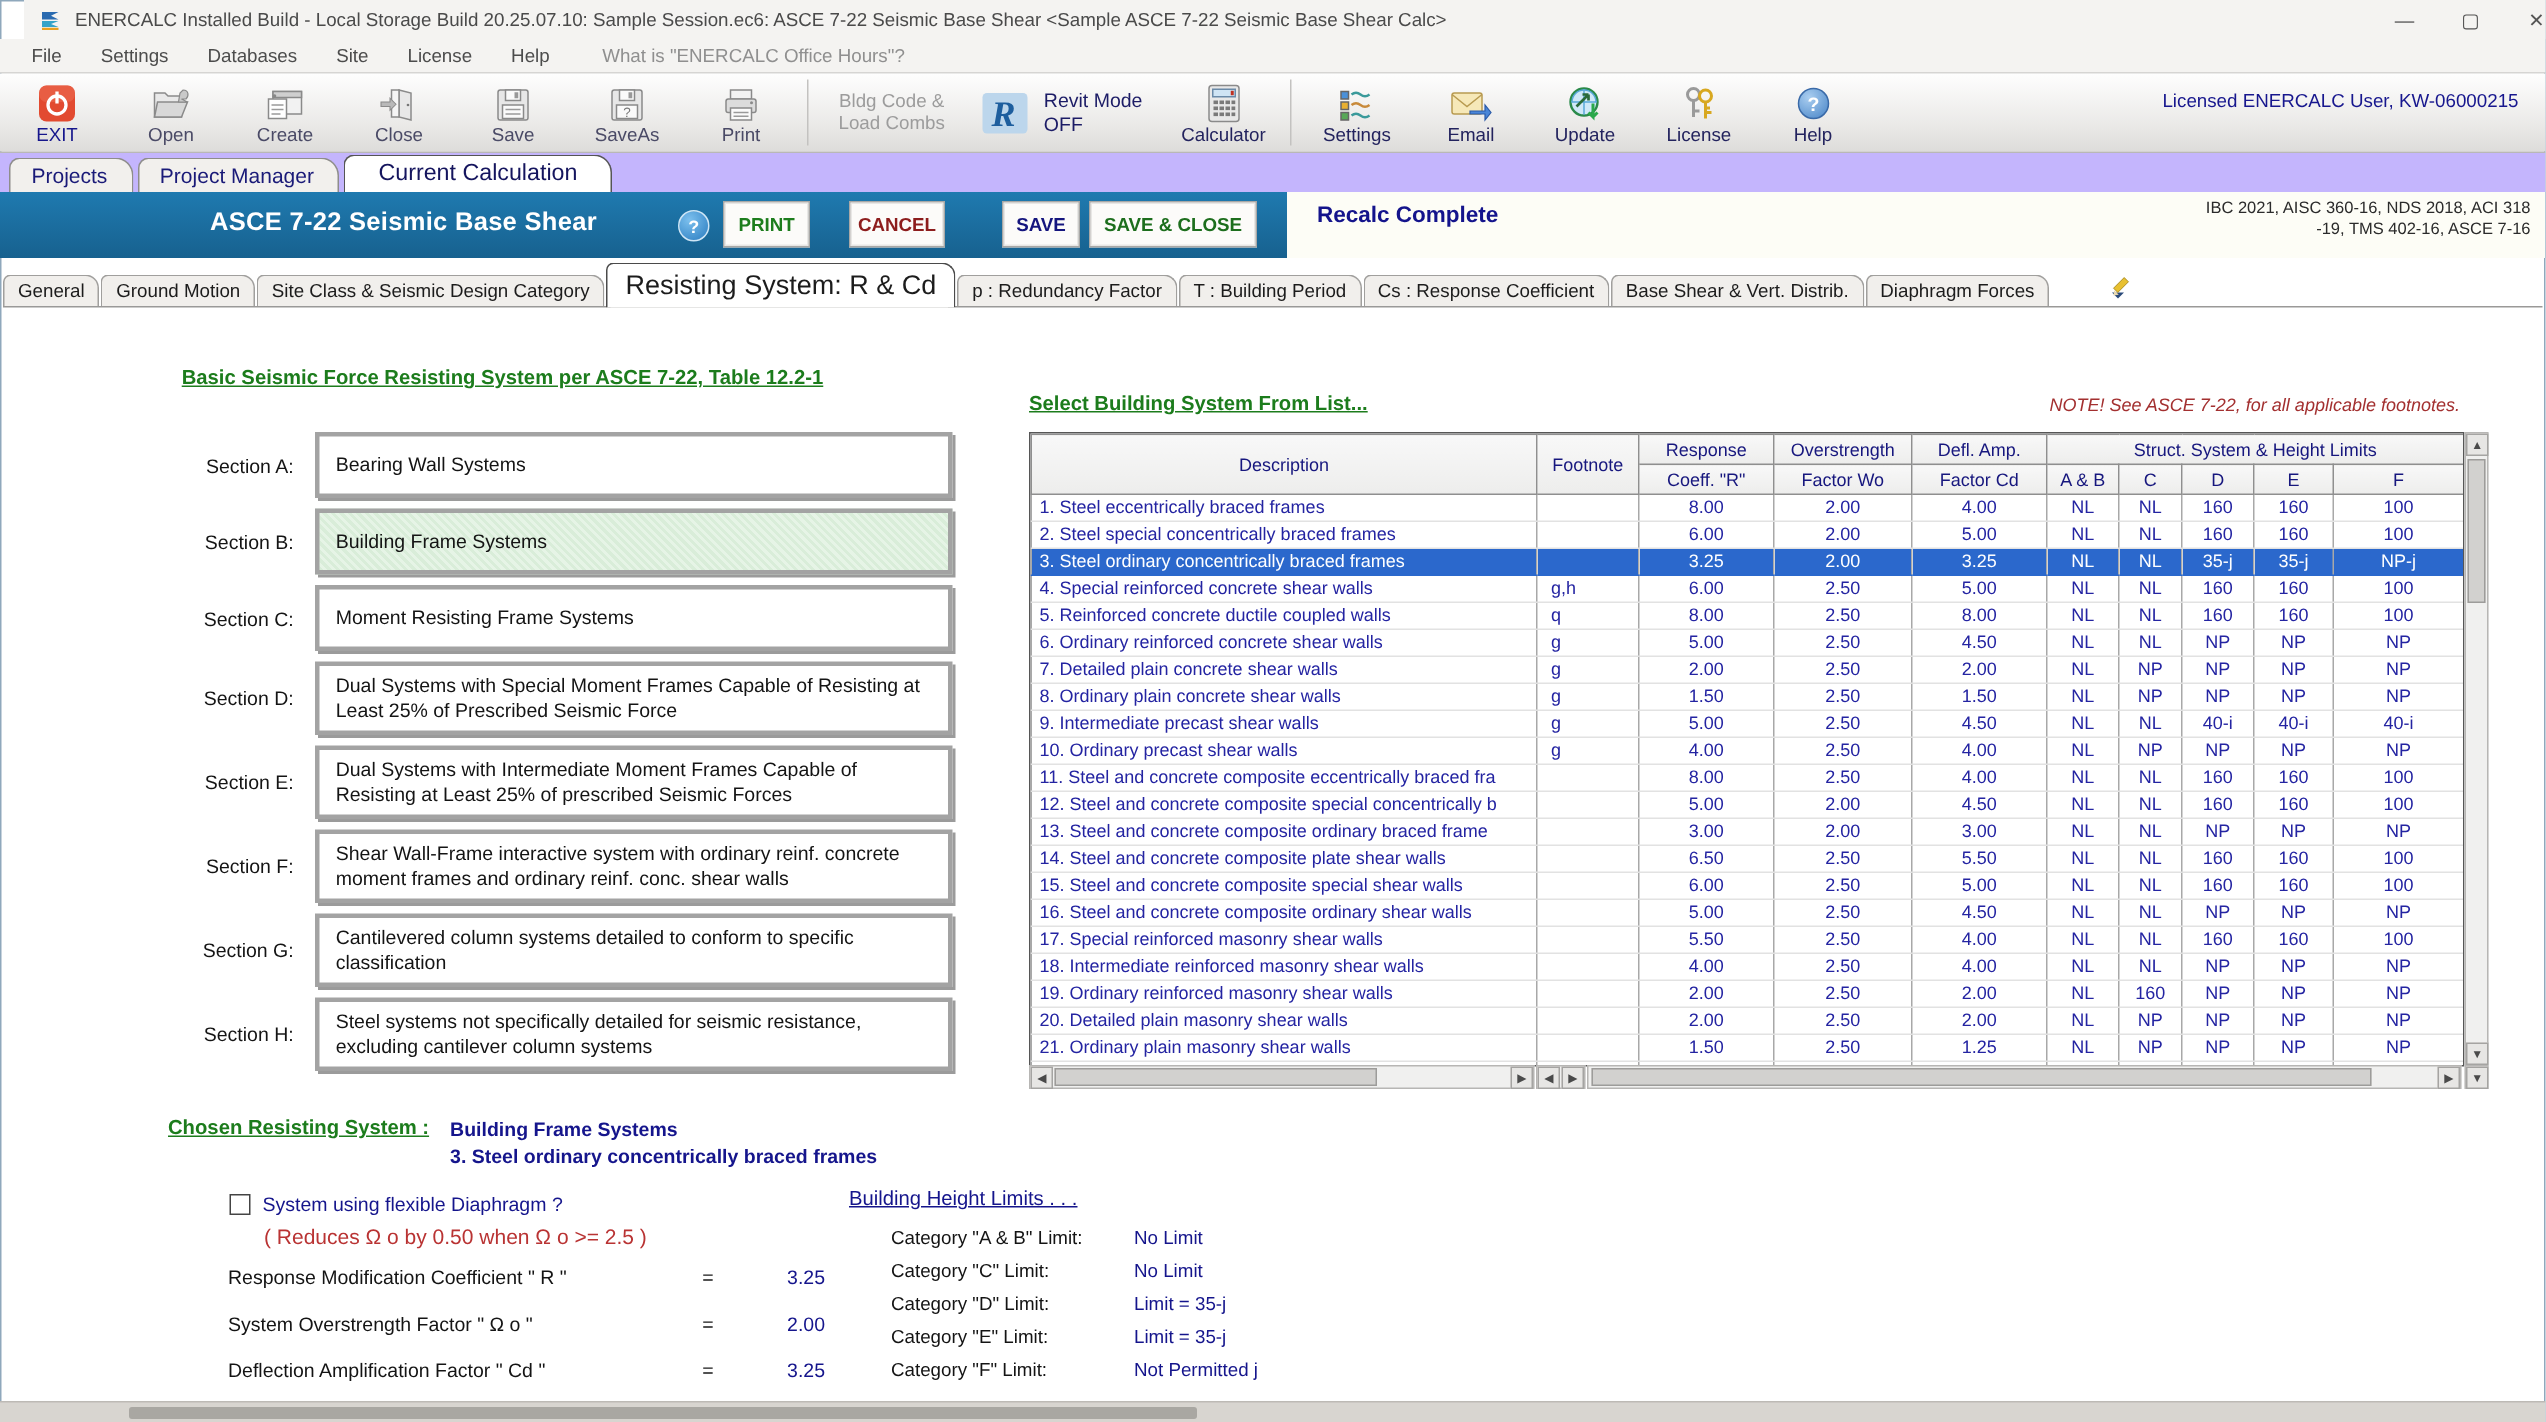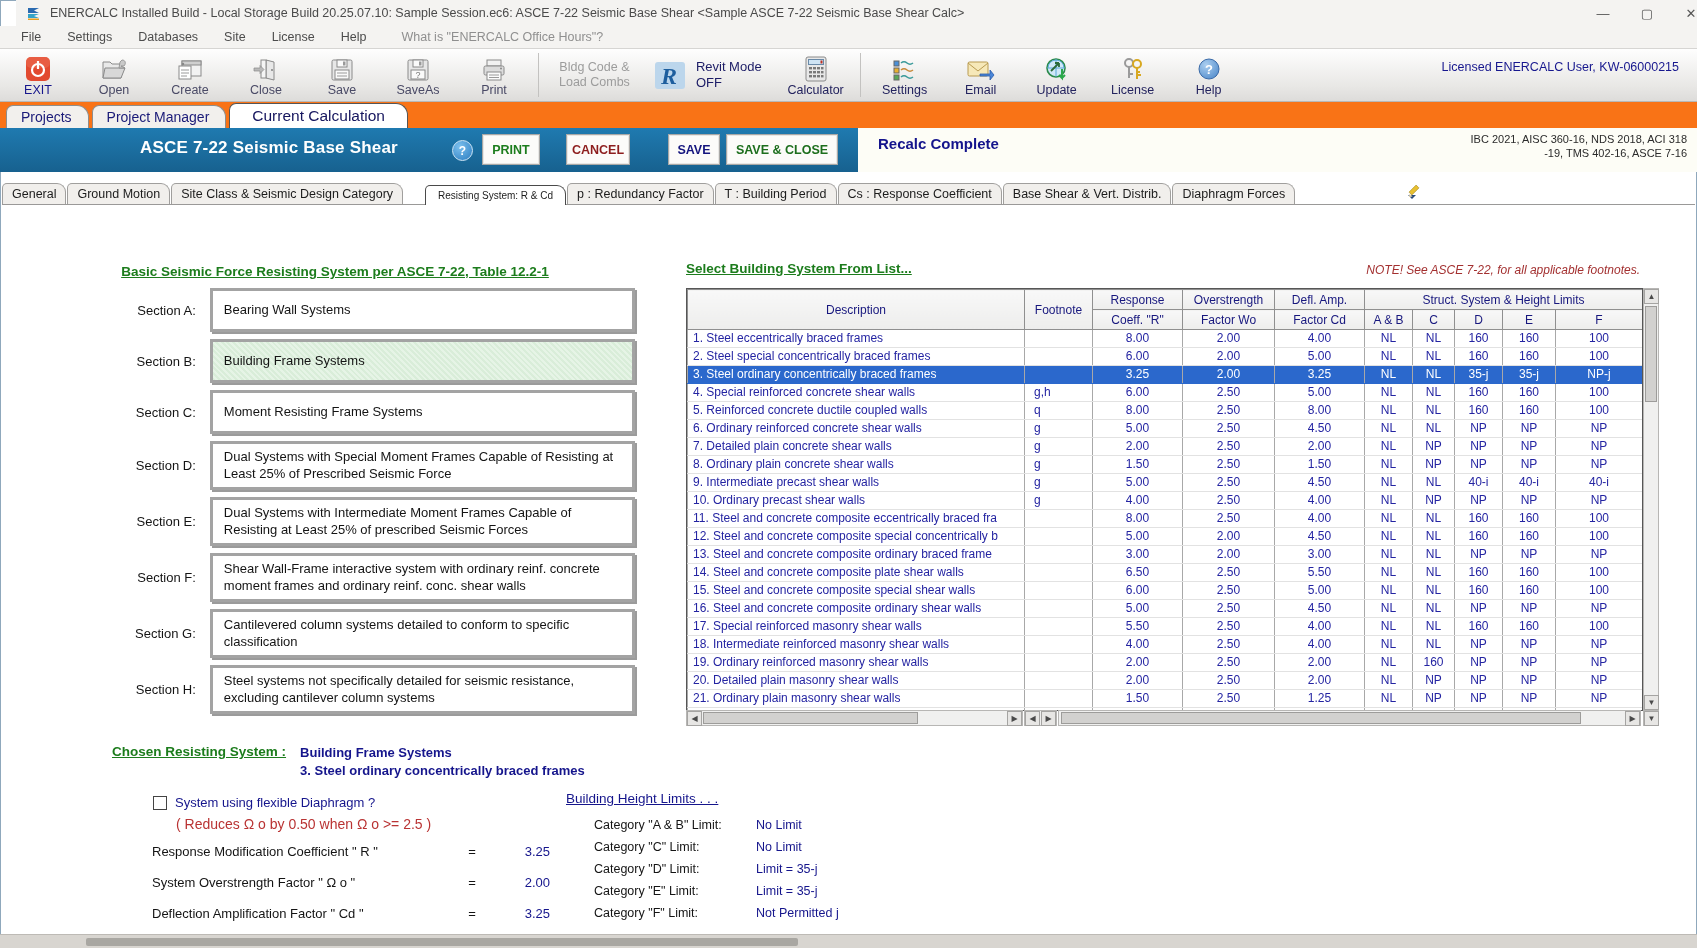--- a/index.html
+++ b/index.html
@@ -28,21 +28,21 @@
   .tbtn .ticon{height:28px;display:flex;align-items:flex-end;justify-content:center;margin-bottom:1px;}
   .tbtn.exit{color:#16168c;}
   .tsep{width:1px;background:#c3c2c0;margin:4px 6px;}
   .bldgcode{display:flex;flex-direction:column;justify-content:center;text-align:center;
             color:#9c9c9c;font-size:12.5px;line-height:15px;margin:0 14px;}
   .revitgrp{display:flex;align-items:center;margin:0 10px;}
   .revitgrp .rlabel{font-size:13px;color:#1c1c66;line-height:16px;margin-left:8px;}
   .tbtn.right{color:#23235e;}
   #licensed{position:absolute;right:18px;top:60px;font-size:12.5px;color:#17178e;}
   
-  #tabstrip{position:absolute;left:0;top:102px;width:1697px;height:26px;background:#f97316;
+  #tabstrip{position:absolute;left:0;top:102px;width:1697px;height:26px;background:#c4b5fd;
             display:flex;align-items:flex-end;padding-left:6px;box-sizing:border-box;}
   .maintab{border:1px solid #8e8d8b;border-bottom:none;border-radius:7px 12px 0 0;
            background:#f2f0ed;color:#1a1a78;font-size:14px;padding:3px 16px 3px 14px;margin-right:3px;}
   .maintab.selected{background:#fff;border-color:#555;font-size:15.5px;color:#15155e;padding:3px 22px;}
   
   #bluebar{position:absolute;left:0;top:128px;width:1697px;height:44px;
            background:linear-gradient(#1f7ab0,#17618f);}
   #bluebar .ctitle{position:absolute;left:140px;top:10px;color:#fff;font-size:17px;font-weight:bold;letter-spacing:.2px;}
   .helpcirc{position:absolute;left:452px;top:12px;width:19px;height:19px;border-radius:50%;
             background:radial-gradient(circle at 35% 30%,#7cc0ee,#2a7cc0);border:1px solid #cfe6f6;
@@ -56,24 +56,24 @@
   #btn-save{left:668px;width:52px;color:#15157e;}
   #btn-saveclose{left:726px;width:112px;color:#1d6e1d;}
   #recalcpanel{position:absolute;left:858px;top:0;right:0;height:44px;background:#fdfdf6;}
   #recalcpanel .status{position:absolute;left:20px;top:7px;font-size:15px;font-weight:bold;color:#14148c;}
   #recalcpanel .codes{position:absolute;right:10px;top:4px;text-align:right;font-size:11px;color:#2b2b2b;line-height:14px;}
   
   #subtabs{position:absolute;left:2px;top:180px;width:1693px;height:25px;display:flex;align-items:flex-end;
            border-bottom:1px solid #9a9998;box-sizing:border-box;}
   .subtab{border:1px solid #a09f9d;border-bottom:none;border-radius:5px 9px 0 0;background:#f1efec;
           color:#1c1c1c;font-size:12.5px;padding:3px 9px;margin-right:1px;white-space:nowrap;}
-  .subtab.selected{background:#fff;border-color:#4a4a4a;font-size:10px;padding:4px 12px;margin-bottom:-1px;margin-left:21px;}
+  .subtab.selected{background:#fff;border-color:#4a4a4a;font-size:18px;padding:4px 12px;margin-bottom:-1px;}
   #pencil{position:absolute;left:1406px;top:182px;}
   
-  #left-heading{position:absolute;left:100px;top:264px;width:470px;text-align:center;
+  #left-heading{position:absolute;left:100px;top:244px;width:470px;text-align:center;
                 color:#1c7c1c;font-weight:bold;font-size:13.5px;text-decoration:underline;}
   #sections{position:absolute;left:25px;top:288px;width:610px;}
   .secrow{display:flex;margin-bottom:7px;}
   .seclabel{width:172px;text-align:right;padding-right:14px;font-size:13px;color:#141414;align-self:center;}
   .secbox{width:400px;min-height:28px;border:3px solid #a3a3a3;box-shadow:2px 2px 0 0 #9b9b9b;
           background:#fff;padding:5px 11px;font-size:13px;color:#141414;line-height:16.5px;
           display:flex;align-items:center;box-sizing:content-box;}
   .secrow.selected .secbox{background:#dff0df;
      background-image:repeating-linear-gradient(45deg,#d9edd9 0 2px,#e6f4e6 2px 4px);}
   

